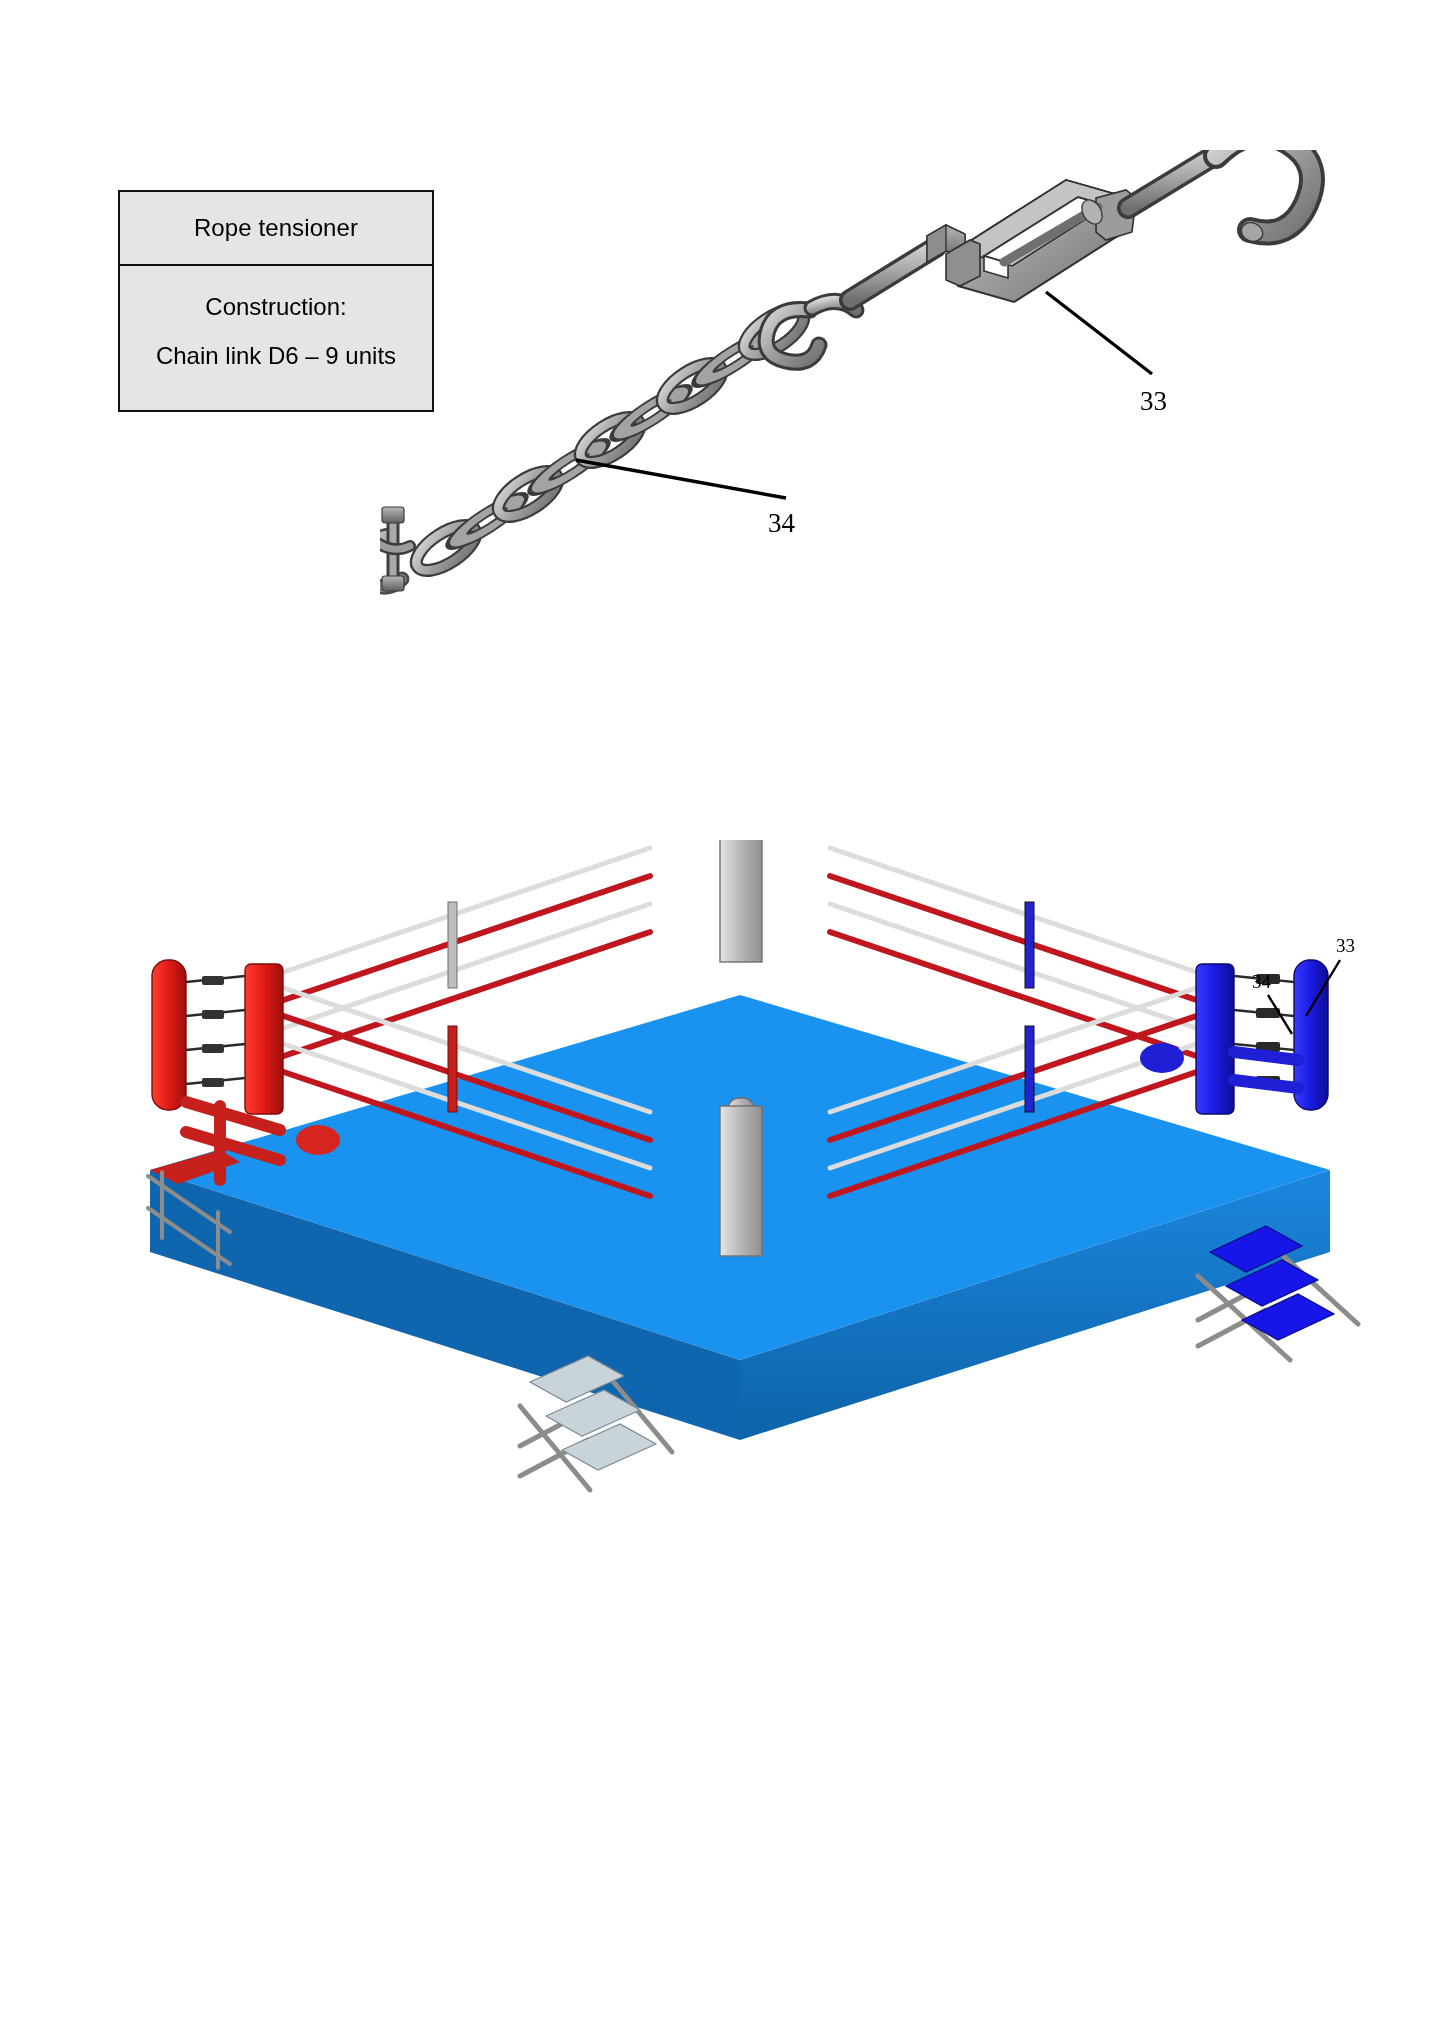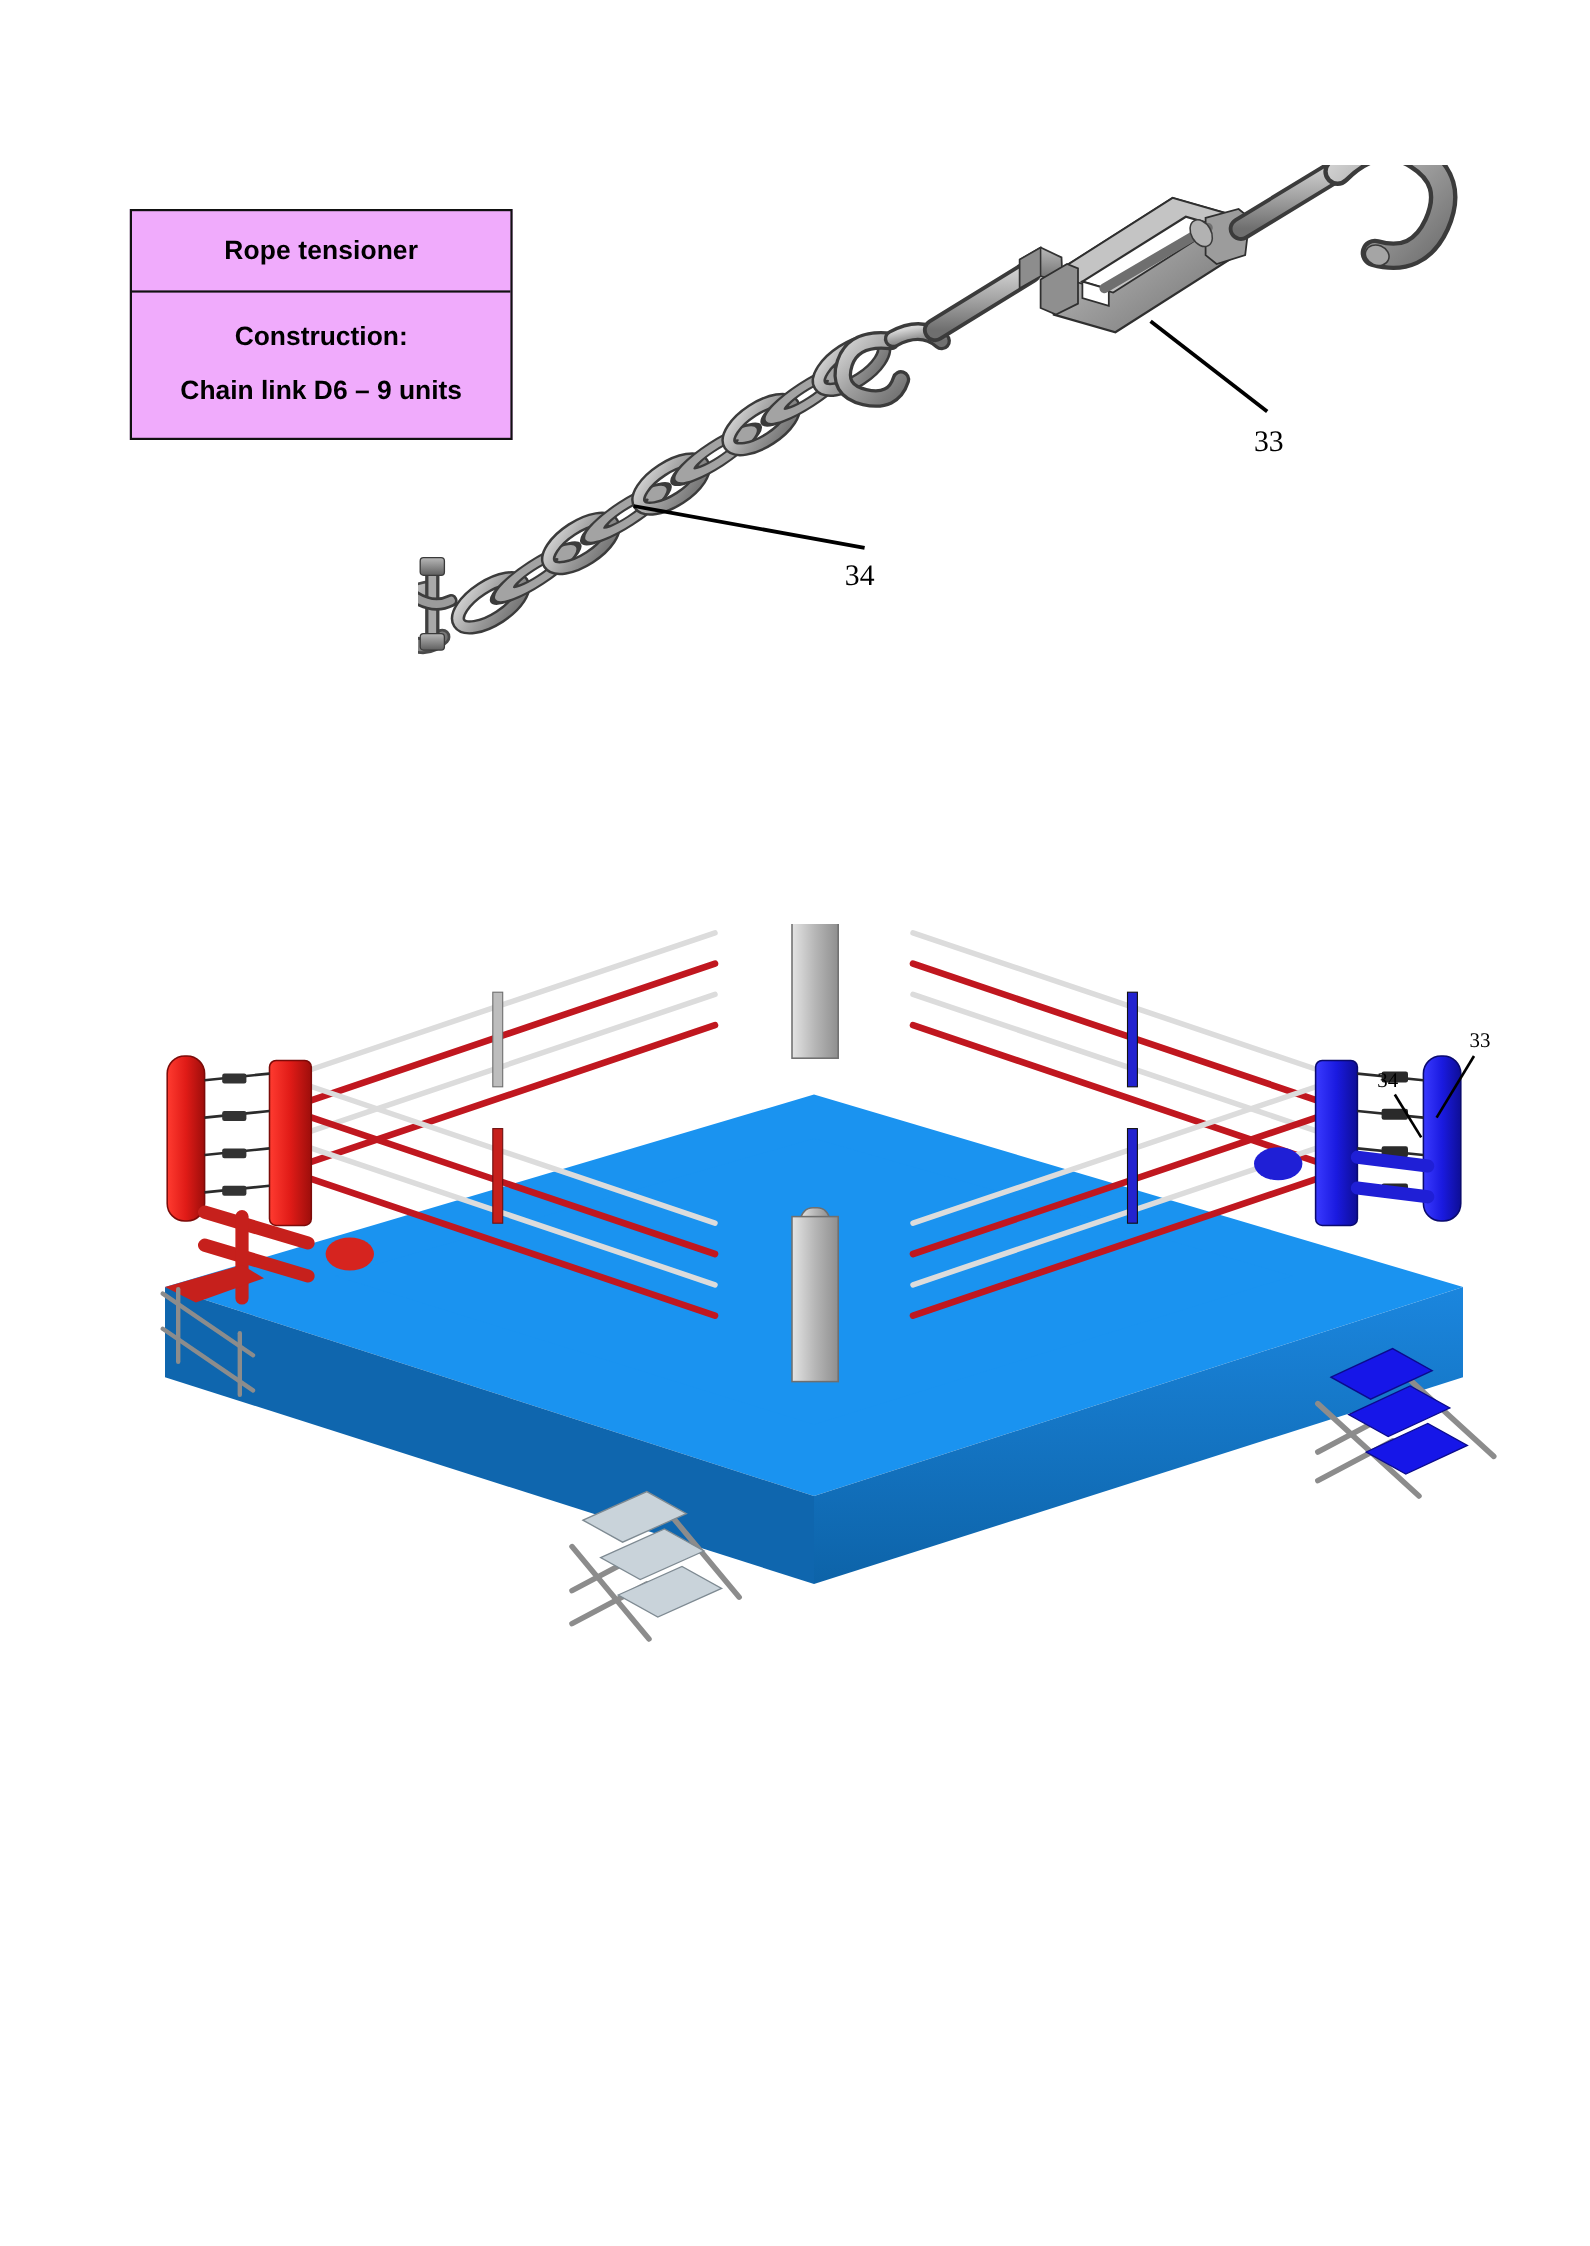--- a/index.html
+++ b/index.html
@@ -5,29 +5,29 @@
 <style>
   html,body{margin:0;padding:0;background:#ffffff;}
   body{
     width:1445px;height:2042px;position:relative;overflow:hidden;
     font-family:"Liberation Sans", sans-serif;color:#000;
   }
   .page{position:absolute;inset:0;background:#fff;}
 
   
   #spec-table{
-    position:absolute;left:118px;top:190px;width:348px;
-    border:2px solid #111;box-sizing:border-box;background:#f0abfc;font-weight:bold;
+    position:absolute;left:118px;top:190px;width:316px;
+    border:2px solid #111;box-sizing:border-box;background:#e5e5e5;
   }
   #spec-table .title-row{
     border-bottom:2px solid #111;
     height:72px;display:flex;align-items:center;justify-content:center;
   }
   #spec-table .title-row .t{font-size:24px;letter-spacing:.1px;}
-  #spec-table .body-rows{padding:18px 0 16px 0;border-radius:13px;}
+  #spec-table .body-rows{padding:18px 0 28px 0;border-radius:13px;}
   #spec-table .body-rows .line{
     text-align:center;font-size:24px;line-height:1.05;padding:10px 8px 14px 8px;
   }
 
   
   #fig-tensioner{position:absolute;left:380px;top:150px;width:1050px;height:480px;}
   #fig-tensioner svg{display:block;}
   .lbl{font-family:"Liberation Serif", serif;font-size:27px;fill:#000;}
 
   

